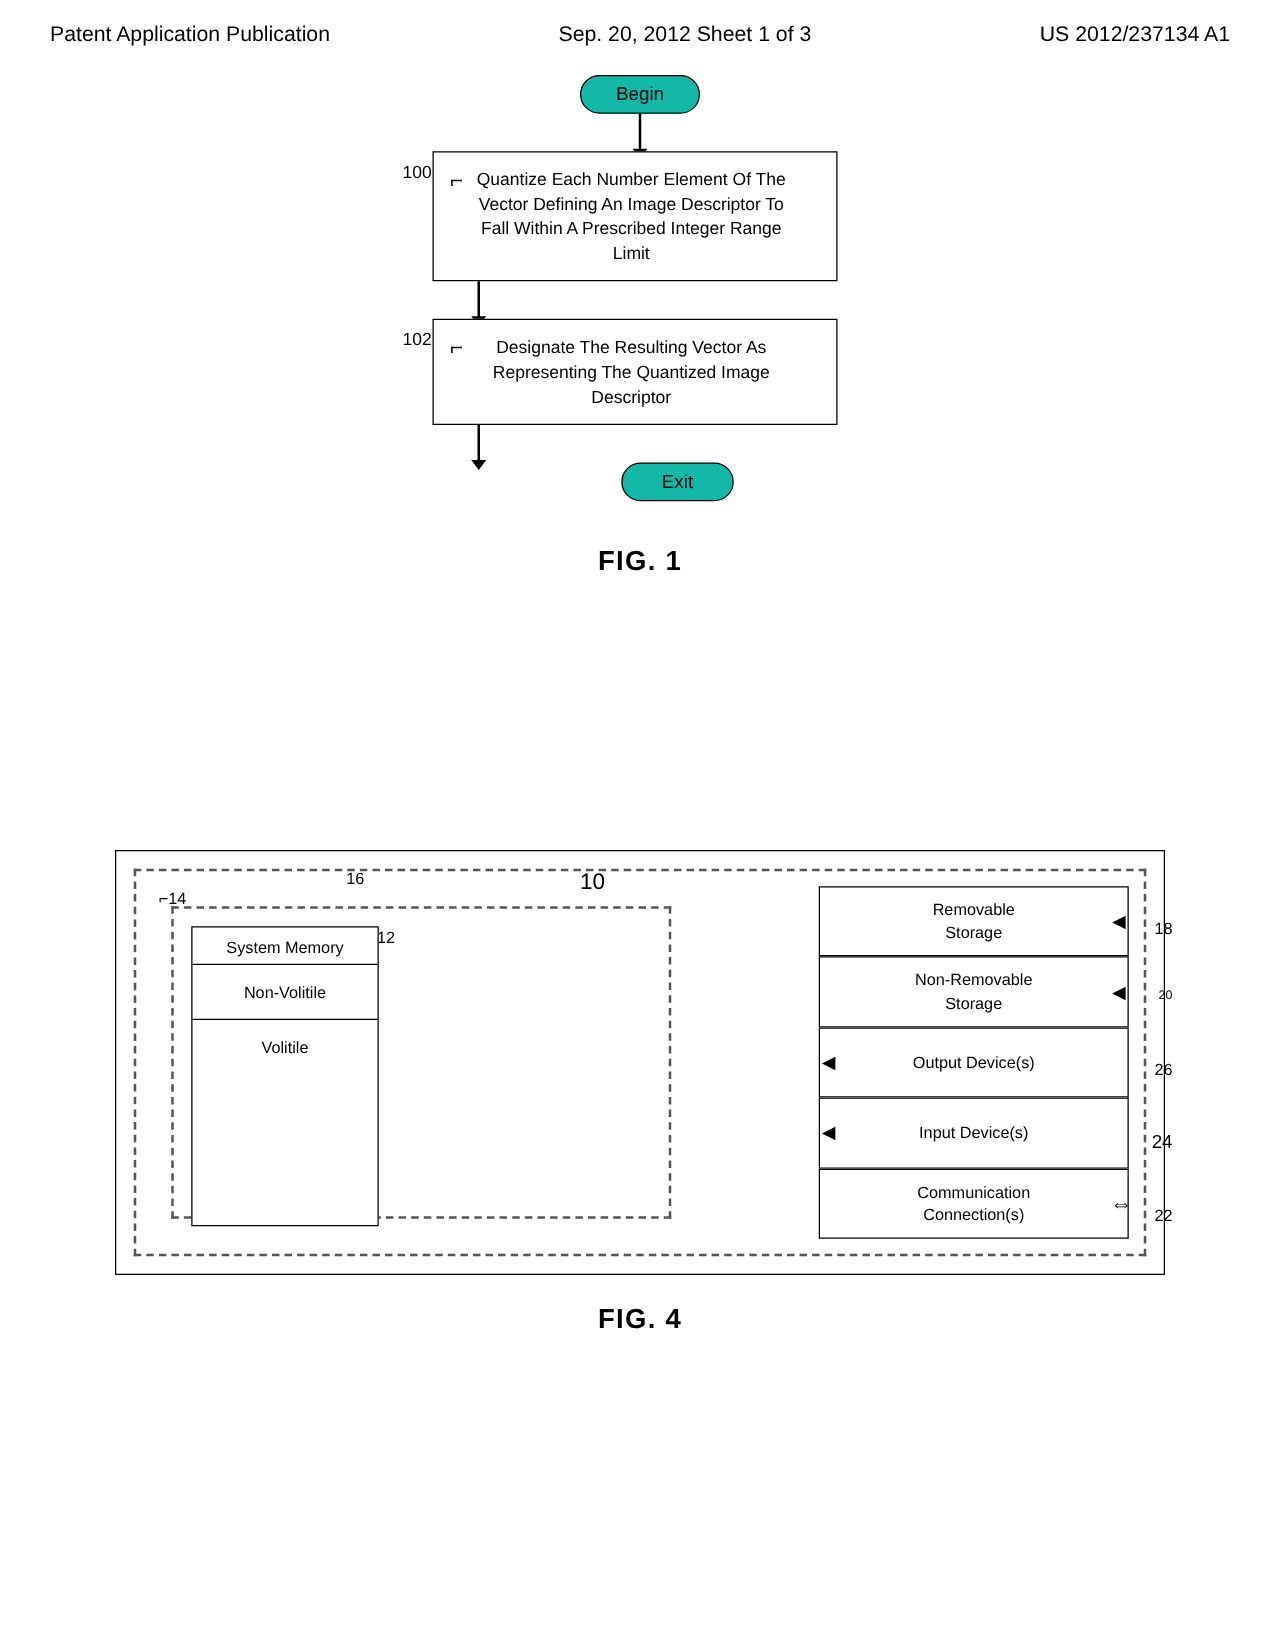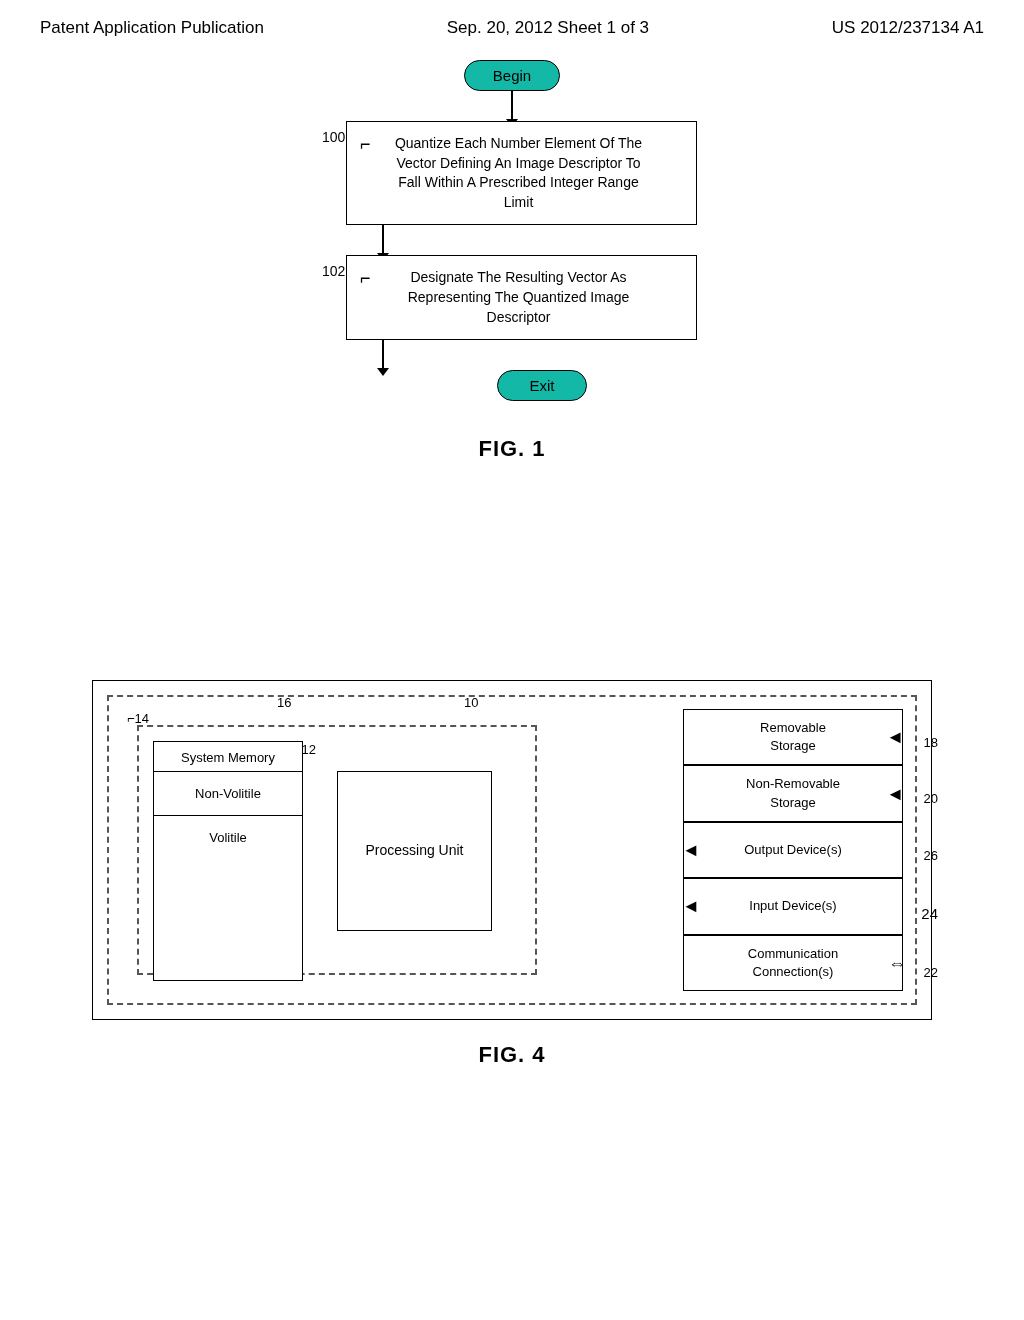--- a/index.html
+++ b/index.html
@@ -93,21 +93,21 @@
     }
     .label-bracket {
       position: absolute;
       left: 38px;
       top: 14px;
       font-size: 18px;
       line-height: 1;
     }
     .label-box {
       margin-left: 24px;
-      width: 351px;
+      width: 324px;
       padding-left: 14px;
     }
 
     .fig1-caption {
       font-size: 22px;
       font-weight: bold;
       margin-top: 35px;
       letter-spacing: 1px;
     }
 
@@ -192,21 +192,21 @@
       font-size: 14px;
       text-align: center;
       line-height: 1.4;
     }
 
     
     .right-panel {
       position: absolute;
       top: 28px;
       right: 28px;
-      width: 220px;
+      width: 248px;
       bottom: 28px;
       display: flex;
       flex-direction: column;
       gap: 0;
     }
 
     .right-box {
       border: 1.5px solid #000;
       flex: 1;
       display: flex;
@@ -280,59 +280,56 @@
 </div>
 
 <div class="fig4-area">
 
   <div class="fig4-diagram">
 
     <div class="outer-dashed">
 
       <div class="inner-dashed"></div>
 
-      <span style="position:absolute; top:-2px; left:355px; font-size:13px;">10</span>
+      <span style="position:absolute; top:-2px; left:355px; font-size:18px;">10</span>
 
       <span style="position:absolute; top:-2px; left:168px; font-size:13px;">16</span>
 
       <span style="position:absolute; top:14px; left:18px; font-size:13px;">
         ⌐14
       </span>
 
       <span style="position:absolute; top:45px; left:185px; font-size:13px;">
         ⌐12
       </span>
 
       <div class="sys-mem-box">
         <div class="sys-mem-title">System Memory</div>
         <div class="sys-mem-item">Non-Volitile</div>
         <div class="sys-mem-item">Volitile</div>
       </div>
 
-      <div class="proc-unit-box">
-        <span>Processing Unit</span>
-      </div>
 
     </div>
 
     <div class="right-panel">
 
       <div class="right-box">
         <span style="white-space:pre-line;">Removable
 Storage</span>
 
         <span style="position:absolute; right:-2px; top:50%; transform:translateY(-50%); font-size:18px; line-height:1;">◄</span>
         <span style="position:absolute; right:-36px; top:44%; font-size:13px;">18</span>
       </div>
 
       <div class="right-box">
         <span style="white-space:pre-line;">Non-Removable
 Storage</span>
         <span style="position:absolute; right:-2px; top:50%; transform:translateY(-50%); font-size:18px; line-height:1;">◄</span>
-        <span style="position:absolute; right:-36px; top:44%; font-size:13px;">20</span>
+        <span style="position:absolute; right:-36px; top:44%; font-size:10px;">20</span>
       </div>
 
       <div class="right-box">
         <span>Output Device(s)</span>
         <span style="position:absolute; left:-2px; top:50%; transform:translateY(-50%); font-size:18px; line-height:1;">◄</span>
         <span style="position:absolute; right:-36px; top:44%; font-size:13px;">26</span>
       </div>
 
       <div class="right-box">
         <span>Input Device(s)</span>

